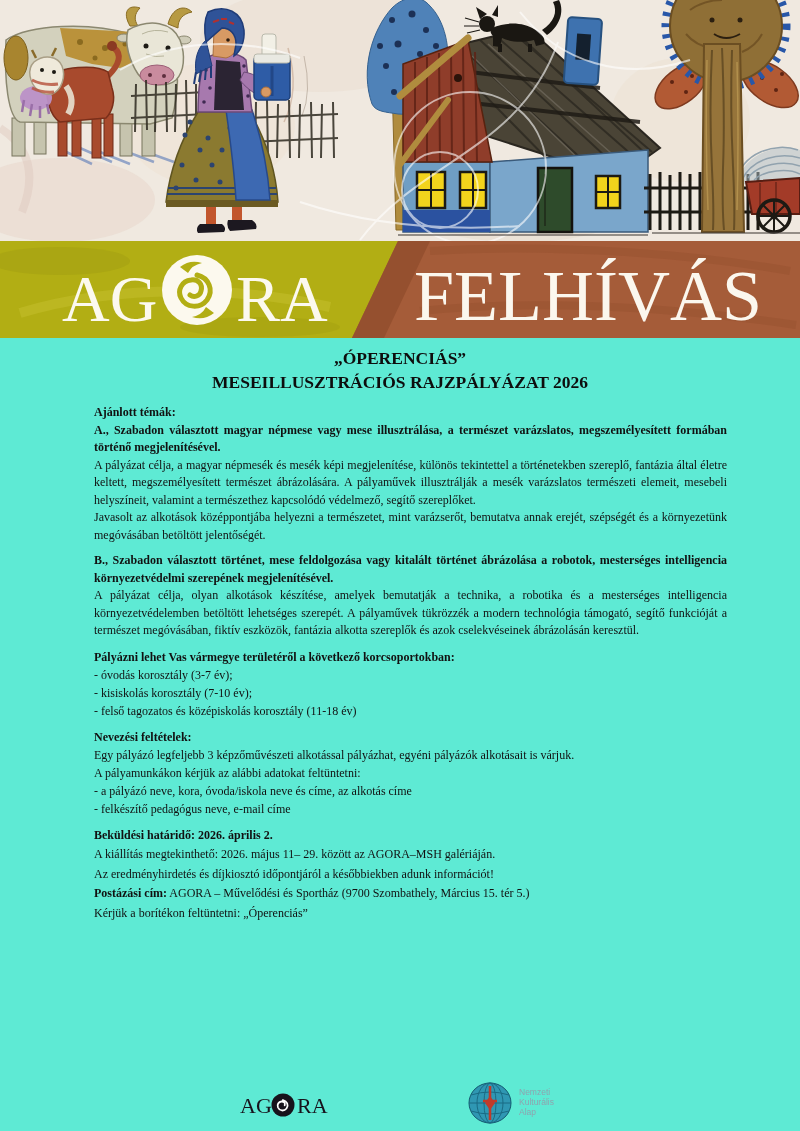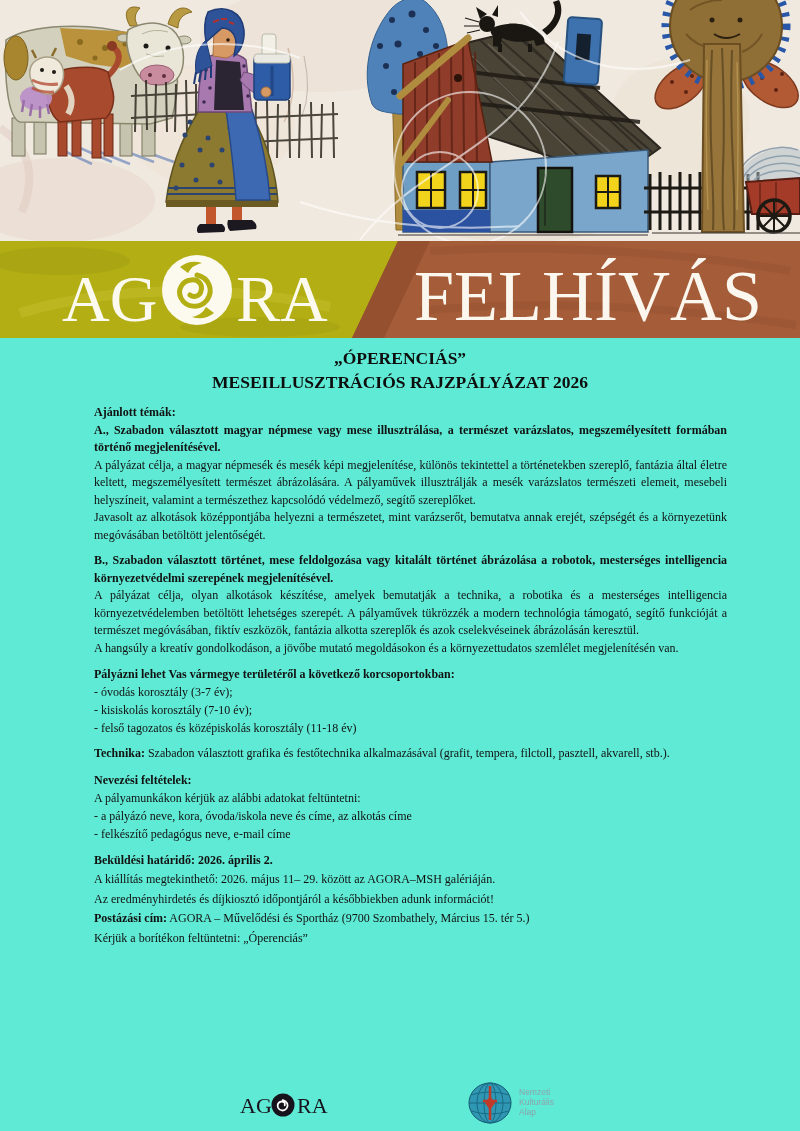--- a/index.html
+++ b/index.html
@@ -292,30 +292,29 @@
 
   <div id="bodytext">
 
     <p class="just"><b>Ajánlott témák:</b></p>
     <p class="just"><b>A., Szabadon választott magyar népmese vagy mese illusztrálása, a természet varázslatos, megszemélyesített formában történő megjelenítésével.</b></p>
     <p class="just">A pályázat célja, a magyar népmesék és mesék képi megjelenítése, különös tekintettel a történetekben szereplő, fantázia által életre keltett, megszemélyesített természet ábrázolására. A pályaművek illusztrálják a mesék varázslatos természeti elemeit, mesebeli helyszíneit, valamint a természethez kapcsolódó védelmező, segítő szereplőket.</p>
     <p class="just">Javasolt az alkotások középpontjába helyezni a természetet, mint varázserőt, bemutatva annak erejét, szépségét és a környezetünk megóvásában betöltött jelentőségét.</p>
 
     <p class="just sec"><b>B., Szabadon választott történet, mese feldolgozása vagy kitalált történet ábrázolása a robotok, mesterséges intelligencia környezetvédelmi szerepének megjelenítésével.</b></p>
     <p class="just">A pályázat célja, olyan alkotások készítése, amelyek bemutatják a technika, a robotika és a mesterséges intelligencia környezetvédelemben betöltött lehetséges szerepét. A pályaművek tükrözzék a modern technológia támogató, segítő funkcióját a természet megóvásában, fiktív eszközök, fantázia alkotta szereplők és azok cselekvéseinek ábrázolásán keresztül.</p>
-    <p class="just">A hangsúly a kreatív gondolkodáson, a jövőbe mutató megoldásokon és a környezettudatos szemlélet megjelenítésén van.</p>
 
     <p class="plain sec"><b>Pályázni lehet Vas vármegye területéről a következő korcsoportokban:</b></p>
     <p class="plain">- óvodás korosztály (3-7 év);</p>
     <p class="plain">- kisiskolás korosztály (7-10 év);</p>
     <p class="plain">- felső tagozatos és középiskolás korosztály (11-18 év)</p>
 
-    <p class="just sec"><b>Technika:</b><span> Szabadon választott grafika és festőtechnika alkalmazásával (grafit, tempera, filctoll, pasztell, akvarell, stb.).</span></p>
 
     <p class="plain sec"><b>Nevezési feltételek:</b></p>
+    <p class="plain">Egy pályázó legfeljebb 3 képzőművészeti alkotással pályázhat, egyéni pályázók alkotásait is várjuk.</p>
     <p class="plain">A pályamunkákon kérjük az alábbi adatokat feltüntetni:</p>
     <p class="plain">- a pályázó neve, kora, óvoda/iskola neve és címe, az alkotás címe</p>
     <p class="plain">- felkészítő pedagógus neve, e-mail címe</p>
 
     <div class="final sec">
       <p><b>Beküldési határidő: 2026. április 2.</b></p>
       <p>A kiállítás megtekinthető: 2026. május 11– 29. között az AGORA–MSH galériáján.</p>
       <p>Az eredményhirdetés és díjkiosztó időpontjáról a későbbiekben adunk információt!</p>
       <p><b>Postázási cím:</b><span> AGORA – Művelődési és Sportház (9700 Szombathely, Március 15. tér 5.)</span></p>
       <p>Kérjük a borítékon feltüntetni: „Óperenciás”</p>

